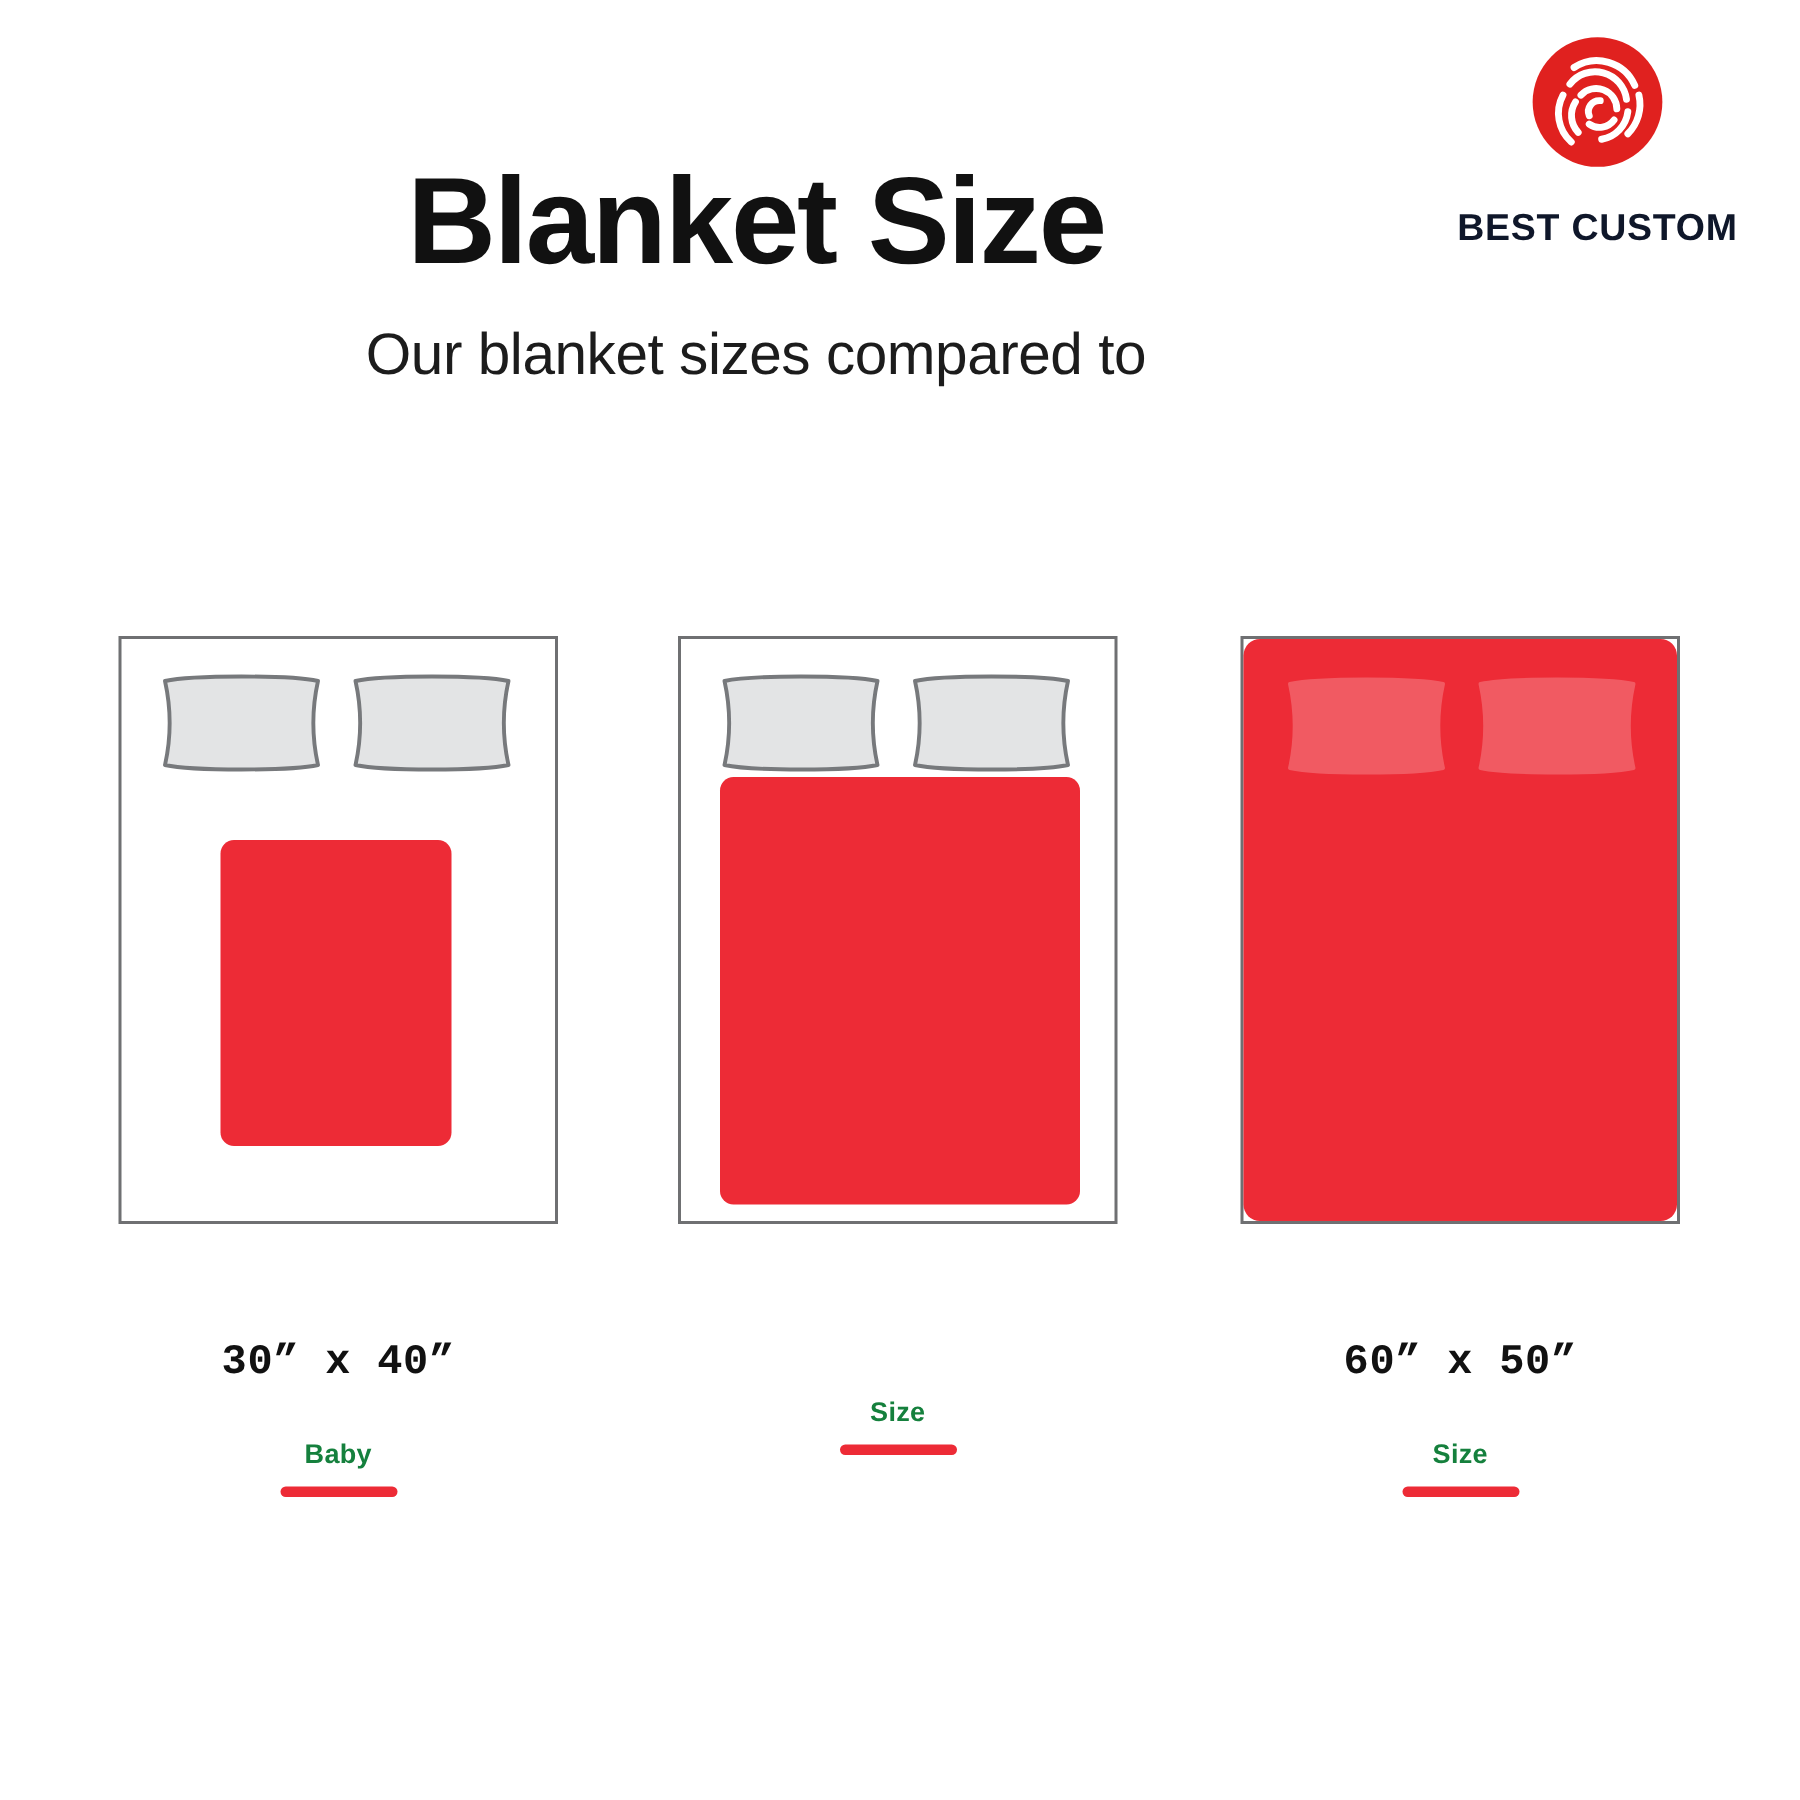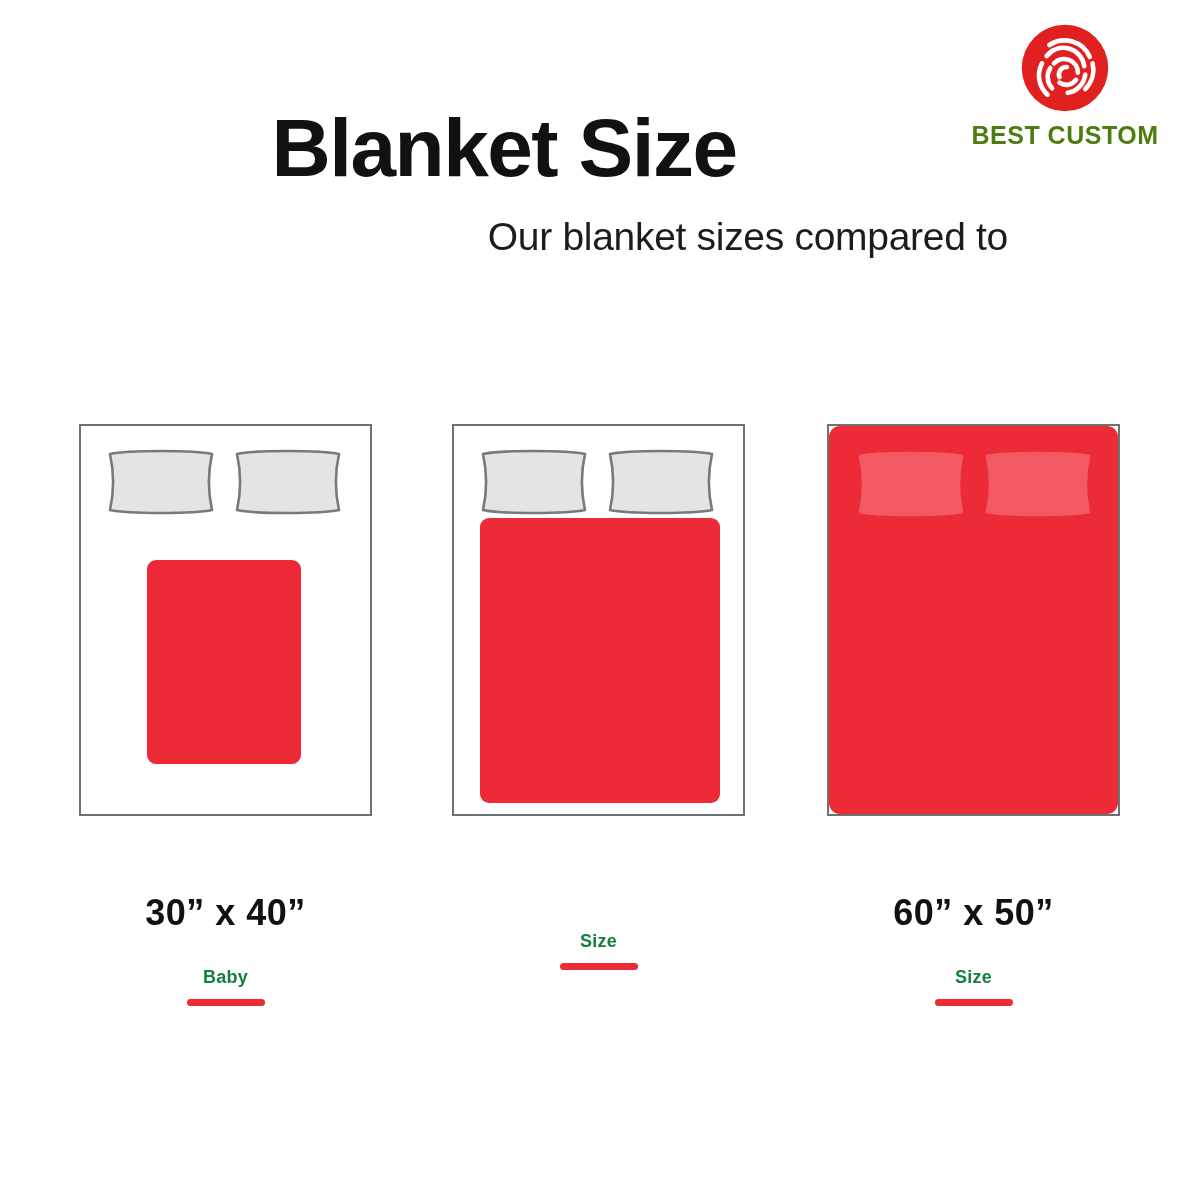--- a/index.html
+++ b/index.html
@@ -32,26 +32,26 @@
     width: 210px;
     text-align: center;
   }
   .brand-mark {
     width: 92px;
     height: 92px;
     margin: 0 auto;
     display: block;
   }
   .brand-name {
-    margin-top: 9px;
+    margin-top: 26px;
     font-family: "Liberation Sans", sans-serif;
     font-size: 25px;
     font-weight: bold;
     letter-spacing: 0.5px;
-    color: #4d7c0f;
+    color: #0f172a;
     line-height: 1;
     white-space: nowrap;
   }
 
   
   .heading {
     position: absolute;
     top: 104px;
     left: 0;
     width: 1008px;
@@ -67,21 +67,20 @@
     margin: 0;
   }
   .subtitle {
     margin: 18px 0 12px 0;
     font-family: "Liberation Sans", sans-serif;
     font-size: 39px;
     font-weight: normal;
     color: #1c1c1c;
     line-height: 1.34;
     letter-spacing: -0.3px;
-    text-align: right;
   }
   .subtitle-line { display: block; }
 
   
   .beds {
     position: absolute;
     top: 424px;
     left: 0;
     width: 1200px;
     height: 392px;
@@ -165,22 +164,22 @@
     position: absolute;
     top: 0;
     width: 293px;
     text-align: center;
   }
   .caption-col.col-0 { left: 79px; }
   .caption-col.col-1 { left: 452px; }
   .caption-col.col-2 { left: 827px; }
 
   .dim {
-    font-family: Liberation Sans, sans-serif;
-    font-size: 36px;
+    font-family: Liberation Mono, monospace;
+    font-size: 28px;
     font-weight: bold;
     color: #111111;
     letter-spacing: 0.5px;
     line-height: 1;
   }
   .name {
     margin-top: 37px;
     font-family: "Liberation Sans", sans-serif;
     font-size: 18px;
     font-weight: bold;

